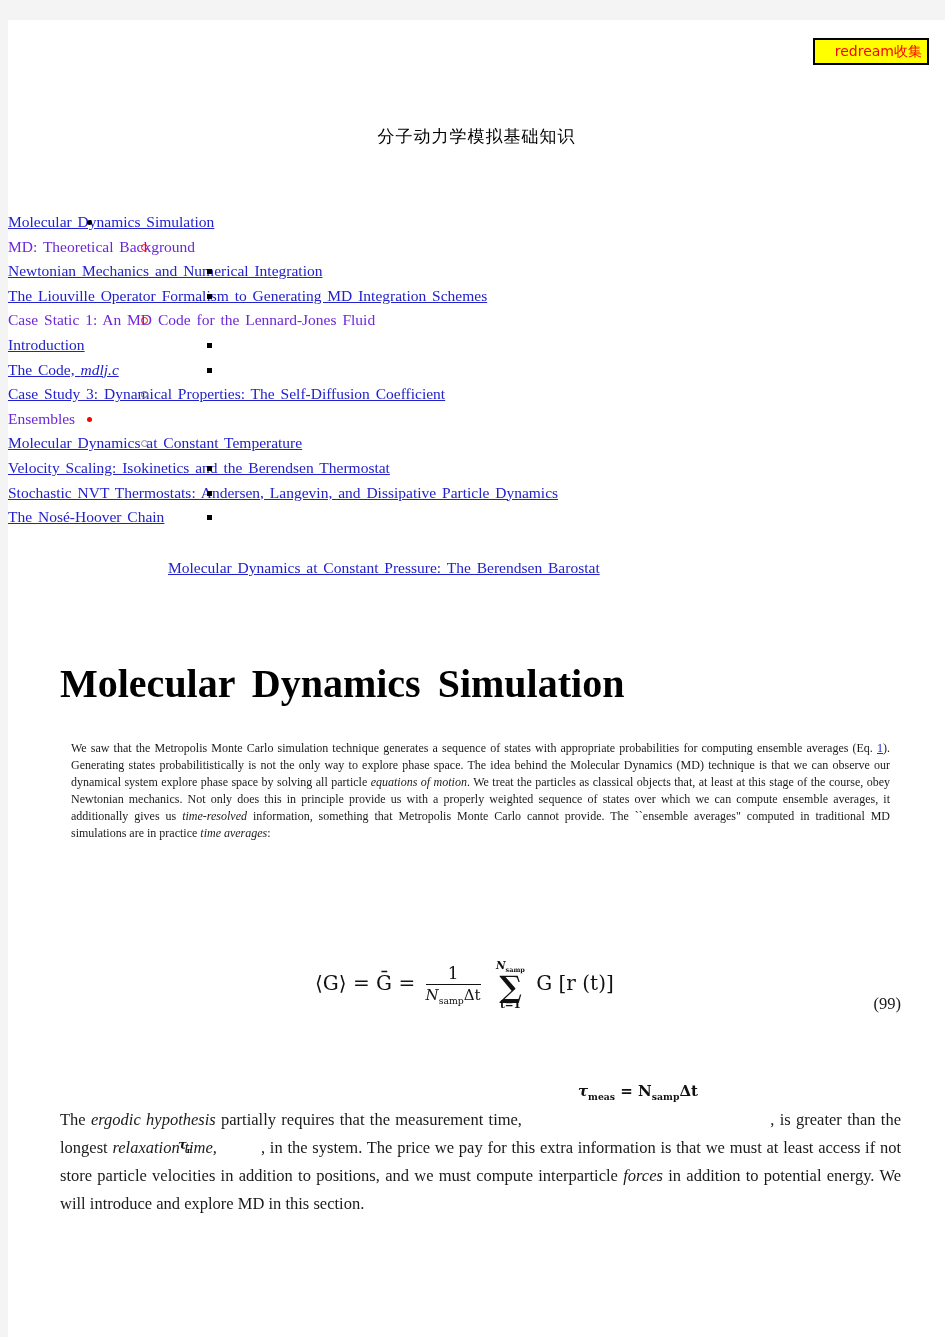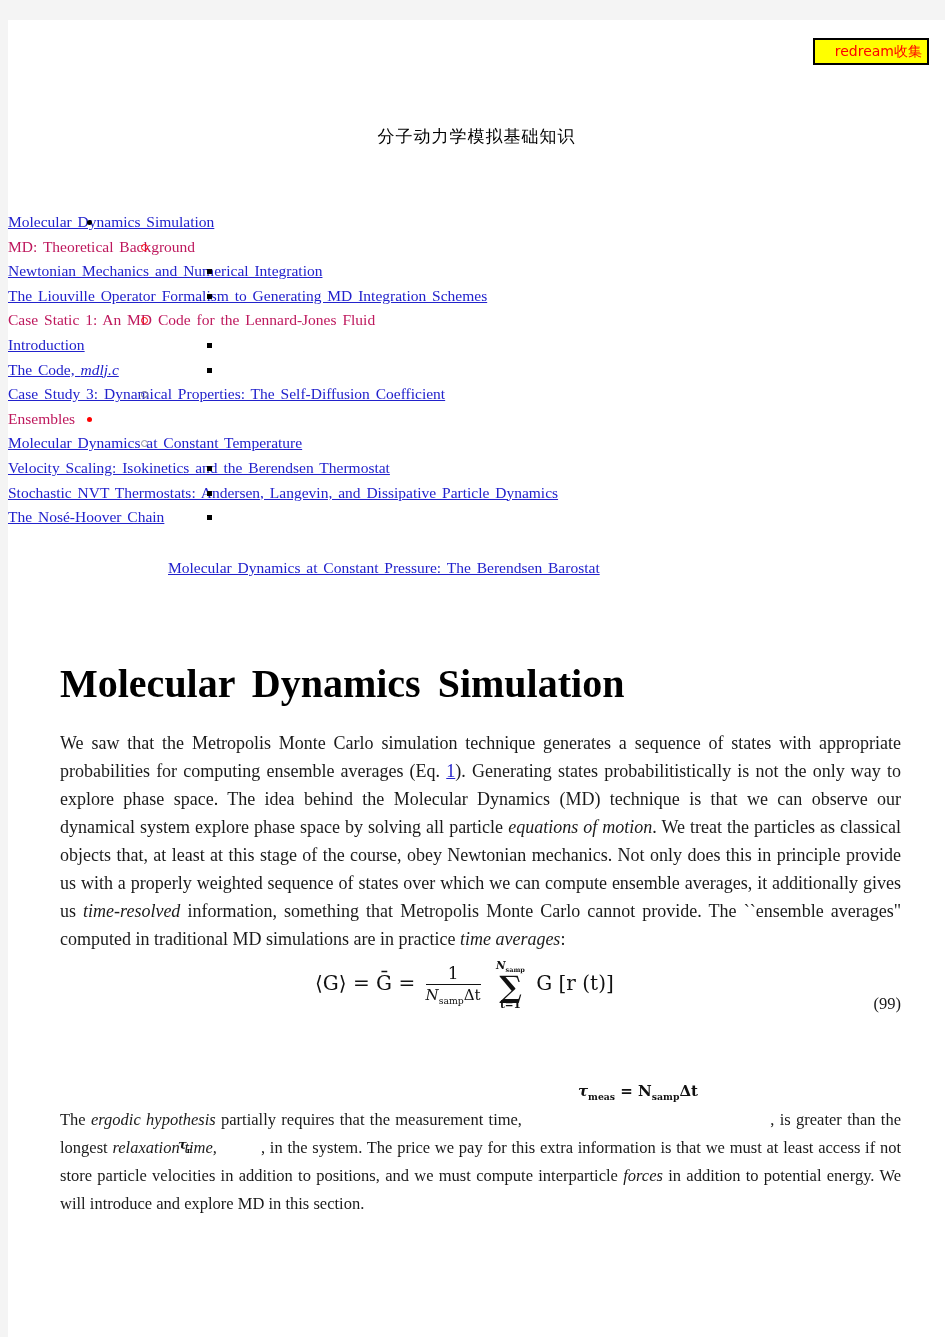--- a/index.html
+++ b/index.html
@@ -98,21 +98,21 @@
     background: #000000;
     left: 199px; top: 10px;
   }
 
   a.lnk, .lnk {
     color: #2222cc;
     text-decoration: underline;
     word-spacing: 2px;
   }
   .red {
-    color: #be185d;
+    color: #6d28d9;
     text-decoration: none;
     word-spacing: 2px;
     text-align: center;
   }
   .standalone {
     padding-left: 160px;
     margin-top: 26px;
   }
   .it { font-style: italic; }
 
@@ -130,25 +130,25 @@
   }
 
   
   .body-wrap {
     position: absolute;
     top: 709px;
     left: 52px;
     width: 841px;
   }
   p.copy {
-    margin: 0;
+    margin: 11px;
     text-align: justify;
     text-justify: inter-word;
-    font-size: 18px;
-    line-height: 28px;
+    font-size: 12px;
+    line-height: 17px;
     color: #1a1a1a;
   }
   p.copy2 {
     margin: 0;
     text-align: justify;
     font-size: 16.5px;
     line-height: 28px;
     color: #1a1a1a;
   }
 

